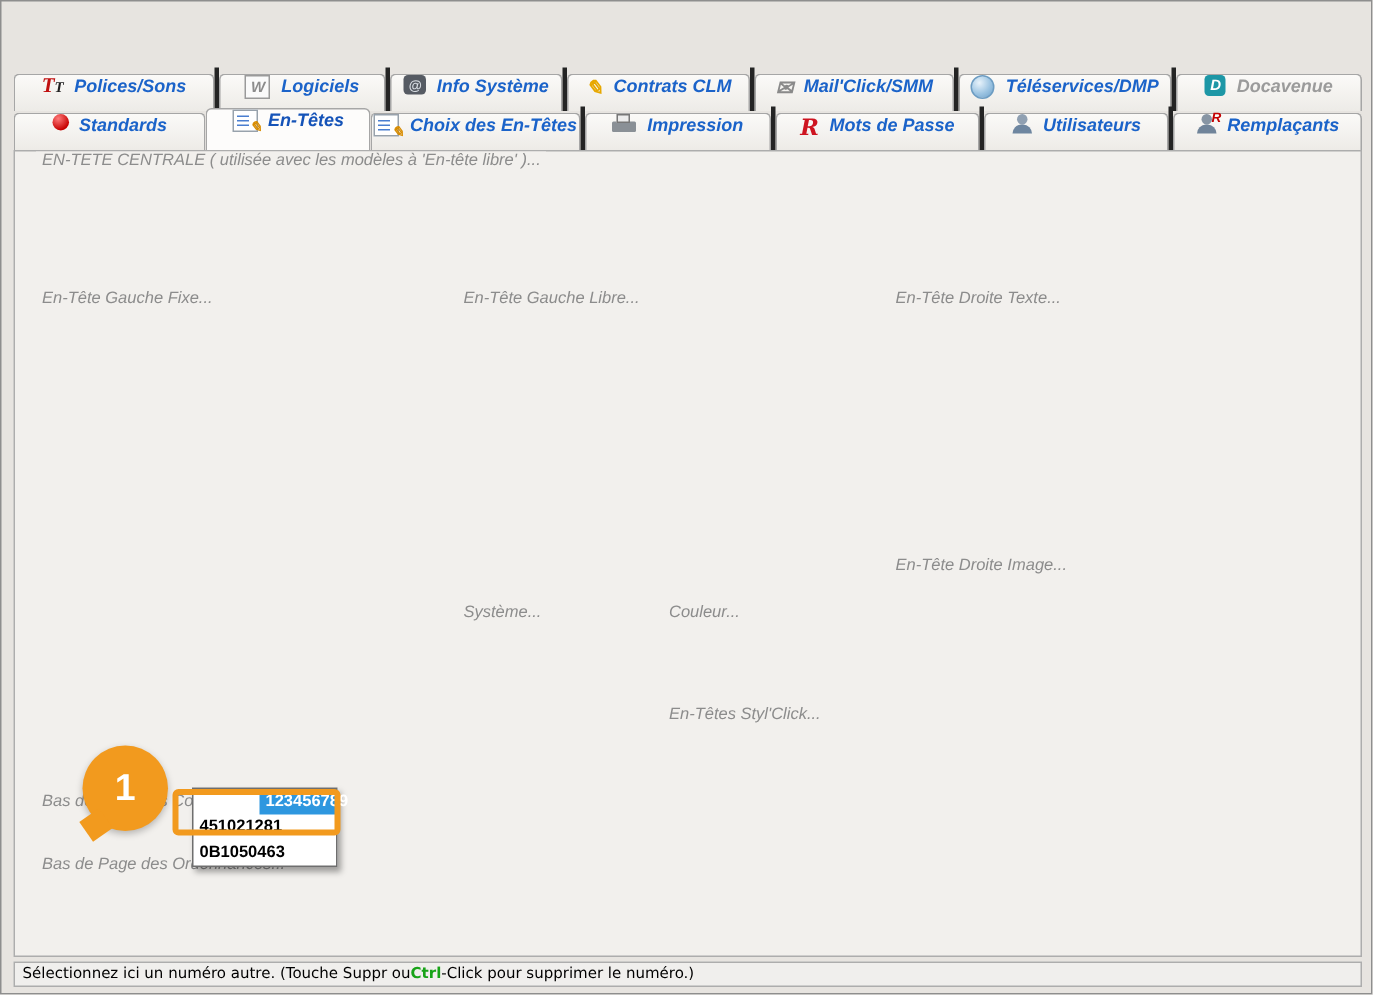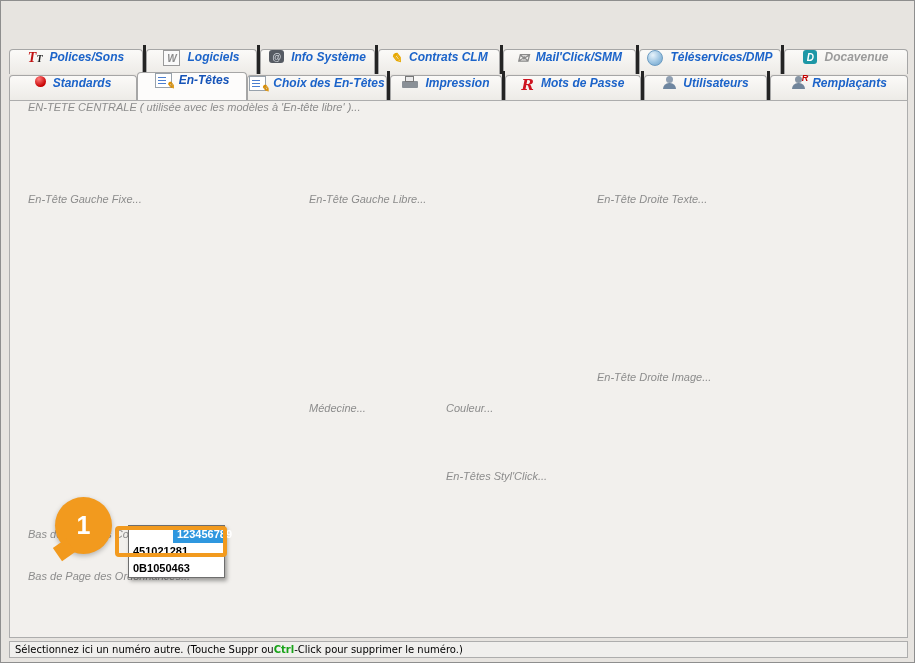--- a/index.html
+++ b/index.html
@@ -174,21 +174,21 @@
     </div>
     <div class="tab active" style="width:110px">
       <span class="ic i-doc"></span>
       <span>En-Têtes</span>
     </div>
     <div class="tab" style="width:140px">
       <span class="ic i-doc"></span>
       <span>Choix des En-Têtes</span>
     </div>
     <div class="tabsep"></div>
-    <div class="tab" style="width:112px">
+    <div class="tab" style="width:124px">
       <span class="ic i-printer"></span>
       <span>Impression</span>
     </div>
     <div class="tabsep"></div>
     <div class="tab" style="width:136px">
       <span class="ic i-seal"></span>
       <span>Mots de Passe</span>
     </div>
     <div class="tabsep"></div>
     <div class="tab" style="width:123px">
@@ -247,21 +247,21 @@
 
   <div class="grp" style="left:295px;top:199px;width:280px;height:198px;">
     <span class="glabel">En-Tête Gauche Libre...</span>
     <div class="static-val center" style="left:0;top:12px;width:280px;">Docteur Paul DEMO</div>
     <div class="static-val center" style="left:0;top:26px;width:280px;">---</div>
     <textarea class="tin center" style="position: absolute; left: 14px; top: 39px; width: 253px; height: 145px;">Rue, de la promenade
 13000 MARSEILLE</textarea>
   </div>
 
   <div class="grp" style="left:295px;top:408px;width:130px;height:117px;">
-    <span class="glabel">Médecine...</span>
+    <span class="glabel">Système...</span>
     <span class="ic person blue" style="position:absolute;left:12px;top:23px;"></span>
     <span class="radio" style="left:36px;top:24px;"></span>
     <span class="lbl" style="left:53px;top:24px;font-weight:bold;">Homme</span>
     <span class="ic person woman" style="position:absolute;left:12px;top:44px;"></span>
     <span class="radio checked" style="left:36px;top:45px;"></span>
     <span class="lbl" style="left:53px;top:45px;font-weight:bold;">Femme</span>
     <div class="combo combo2" style="left:10px;top:75px;width:100px;height:21px;">
       <span class="cval">Docteur</span>
       <span class="cbtn">▼</span>
     </div>

